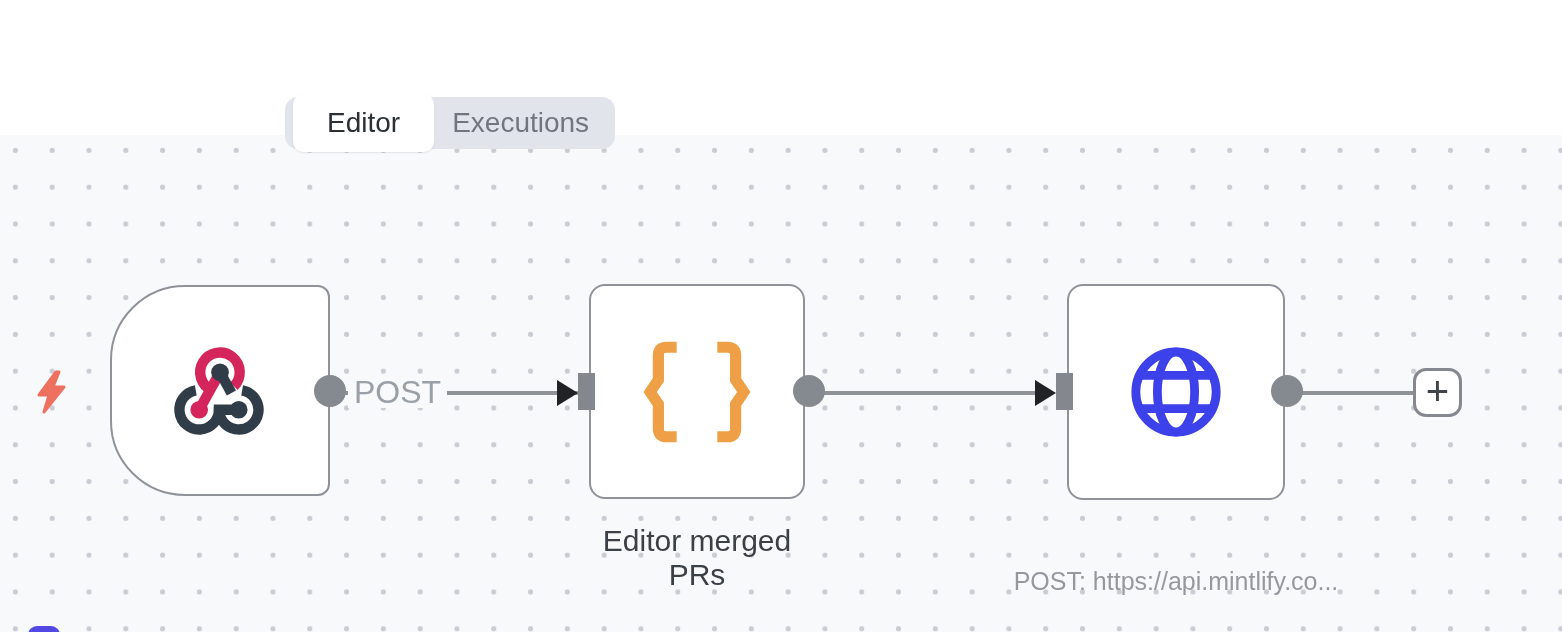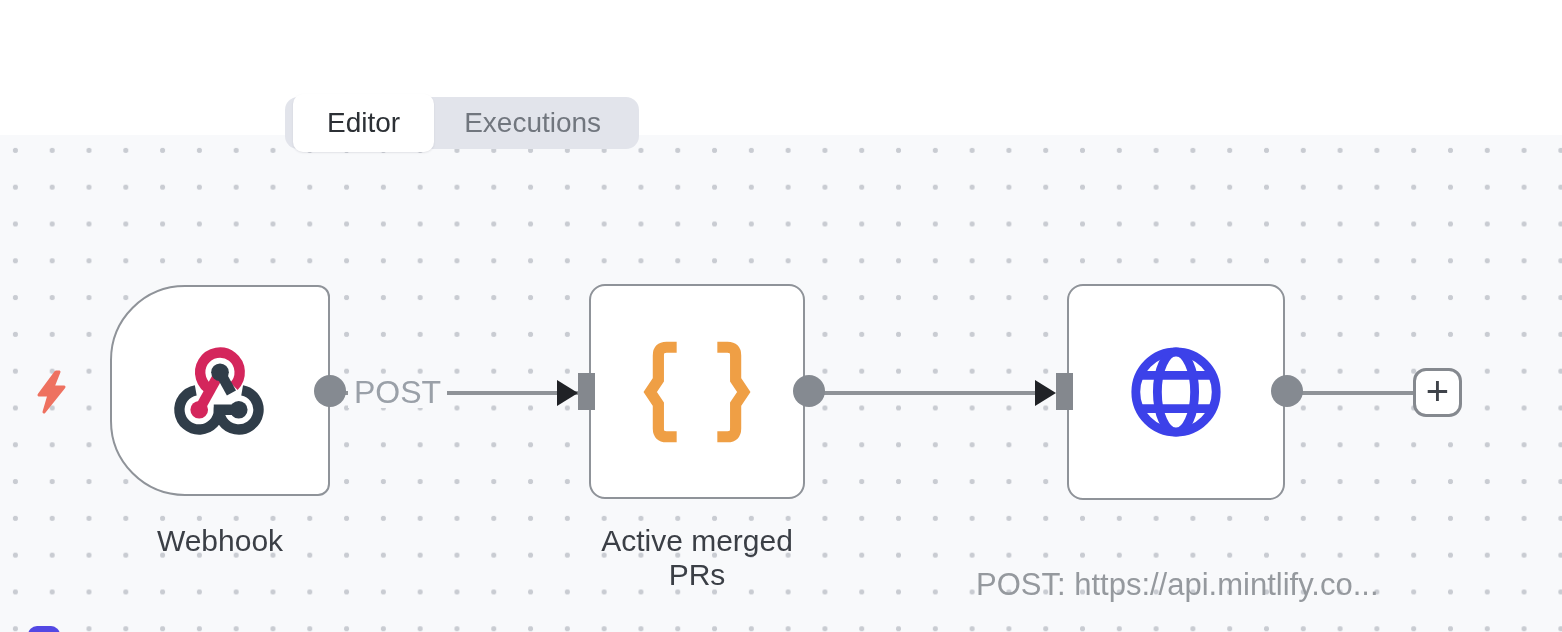--- a/index.html
+++ b/index.html
@@ -20,41 +20,41 @@
     background:#ffffff; border-radius:50%; }
   .share-btn { position:absolute; left:1270px; top:33px; width:135px; height:55px;
     background:#ffffff; border:2px solid #c9cdd3; border-radius:10px;
     font-size:29px; font-weight:500; color:#303439;
     display:flex; align-items:center; justify-content:center; cursor:pointer; }
   .saved-label { position:absolute; left:1441px; top:46px; font-size:29px; color:#90959c; }
 
   
   .tabbar { position:absolute; left:285px; top:97px; height:52px; z-index:4;
     background:#e2e4eb; border-radius:13px; display:flex; align-items:center; padding:0 8px; }
-  .tab { font-size:28px; color:#71767e; padding:0 30px; height:58px;
+  .tab { font-size:28px; color:#71767e; padding:0 18px; height:58px;
     display:flex; align-items:center; cursor:pointer; white-space:nowrap; }
   .tab.active { background:#ffffff; border-radius:10px; color:#2c3035;
     padding:0 34px; box-shadow:0 1px 2px rgba(40,44,60,.10); }
 
   
   .canvas { position:absolute; left:0; top:135px; width:1562px; height:497px;
     background-color:#f8f9fb;
     background-image:radial-gradient(circle, #c9ccd2 2.2px, transparent 3px);
     background-size:36.8px 36.8px; background-position:-3px -3px; z-index:0; }
 
   
   .node { position:absolute; background:#ffffff; border:2.5px solid #8f9399;
     display:flex; align-items:center; justify-content:center; cursor:pointer; z-index:2; }
   .node.trigger { left:110px; top:150px; width:220px; height:211px; border-radius:75px 12px 12px 75px; }
   .node.rect-a  { left:589px; top:149px; width:216px; height:215px; border-radius:16px; }
   .node.rect-b  { left:1067px; top:149px; width:218px; height:216px; border-radius:16px; }
 
   .node-label { position:absolute; font-size:30px; font-weight:500; color:#3b3f46;
     text-align:center; z-index:2; }
-  .node-sub { position:absolute; font-size:31px; color:#95999e; text-align:center; z-index:2; white-space:nowrap; }
+  .node-sub { position:absolute; font-size:25px; color:#95999e; text-align:center; z-index:2; white-space:nowrap; }
 
   
   .out-port { position:absolute; width:32px; height:32px; border-radius:50%;
     background:#858a91; z-index:3; cursor:crosshair; }
   .in-port { position:absolute; width:17px; height:37px; background:#84888e; z-index:3; }
   .wire { position:absolute; height:3.5px; background:#8f9398; z-index:1; }
   .arrow { position:absolute; width:0; height:0; z-index:2;
     border-top:13px solid transparent; border-bottom:13px solid transparent;
     border-left:21px solid #202226; }
   .wire-label { position:absolute; font-size:32px; color:#9aa0a8; background:#f8f9fb;
@@ -149,18 +149,17 @@
           <line x1="11" y1="33" x2="89" y2="33"></line>
           <line x1="11" y1="67" x2="89" y2="67"></line>
         </g>
       </svg>
     </span>
   </div>
   <div class="out-port" style="left:1271px; top:240px;"></div>
 
   <div class="add-btn">+</div>
 
-  <div class="node-label" style="left:110px; top:389px; width:220px;">Webhook</div>
-  <div class="node-label" style="left:589px; top:389px; width:216px;">Active merged PRs</div>
+  <div class="node-label" style="left:589px; top:389px; width:216px;">Editor merged PRs</div>
   <div class="node-sub" style="left:976px; top:432px; width:400px;">POST: https://api.mintlify.co...</div>
 
   <div class="float-btn"></div>
 </div>
 
 </body></html>

